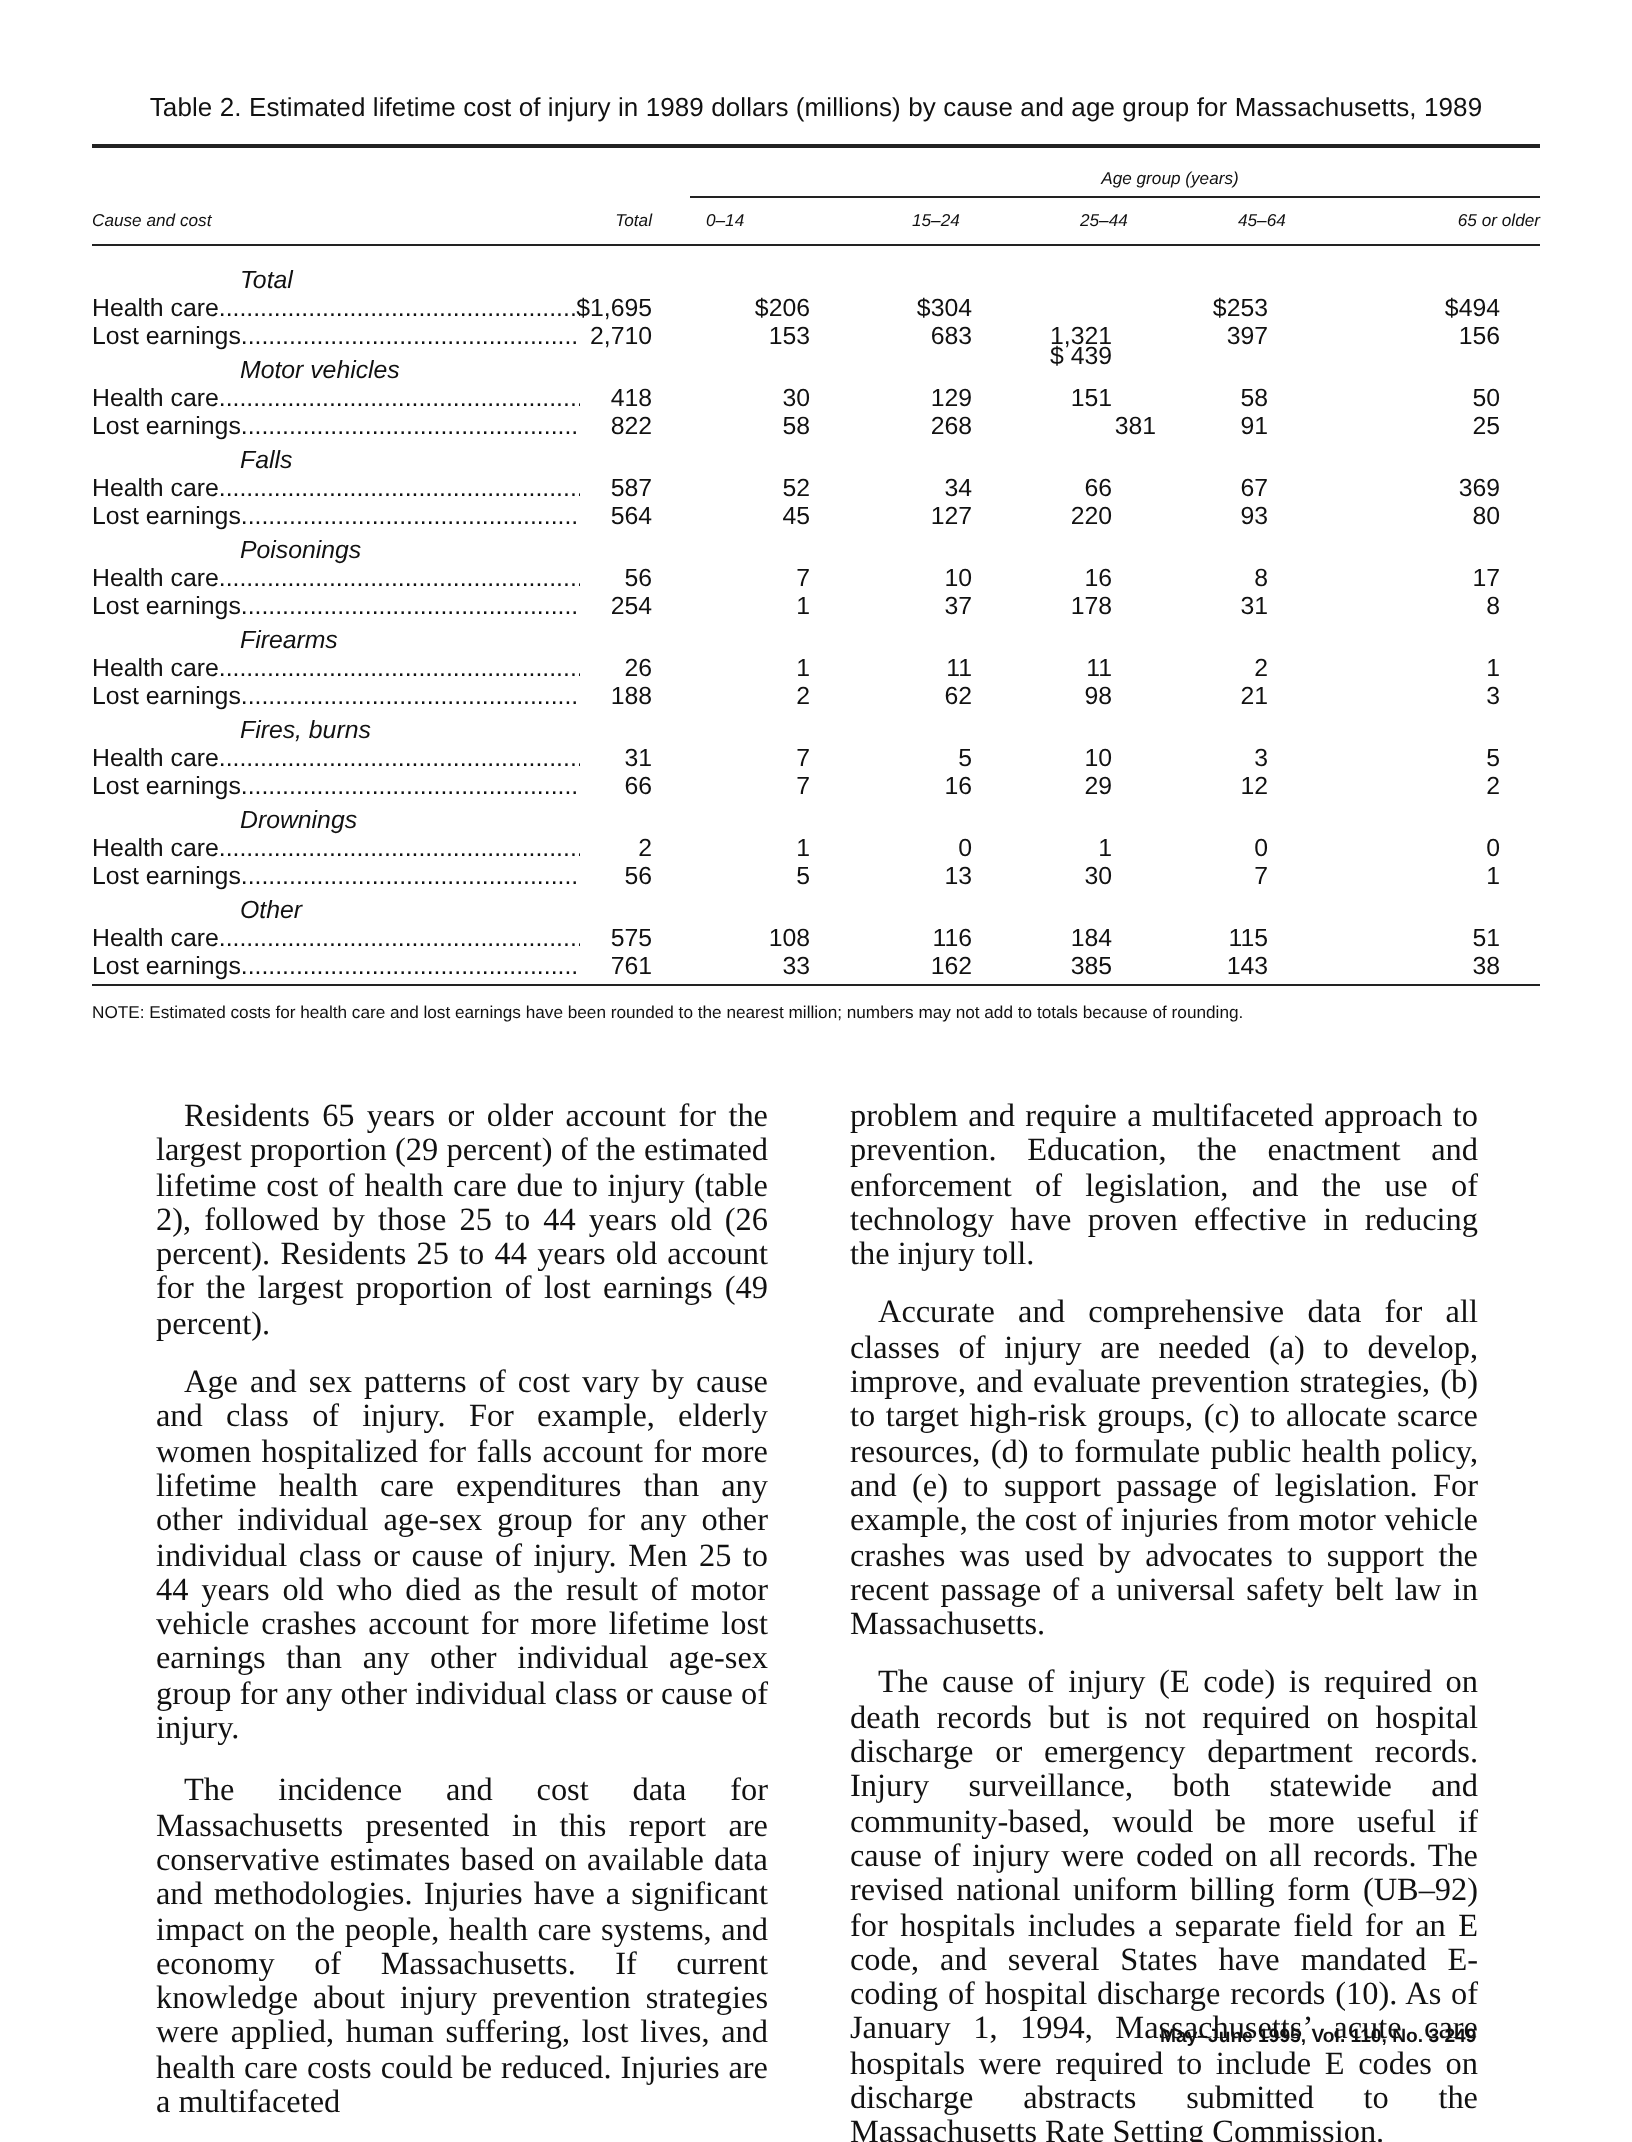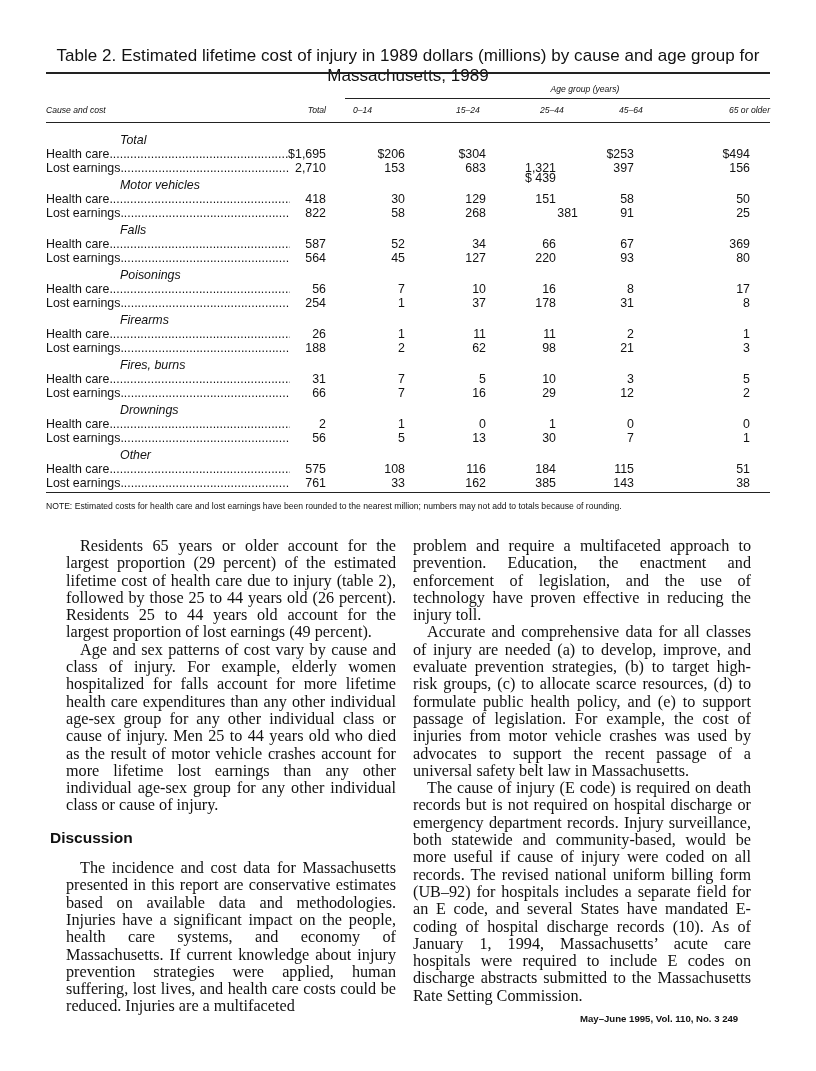--- a/index.html
+++ b/index.html
@@ -1,34 +1,34 @@
 <!DOCTYPE html>
 <html><head>
 <meta charset="utf-8">
 <style>
   html, body { margin: 0; padding: 0; background: #ffffff; }
   body { width: 816px; height: 1071px; position: relative; overflow: hidden; color: #111; }
   .caption {
     position: absolute; left: 0; width: 816px; top: 46px; text-align: center;
-    font-family: "Liberation Sans", sans-serif; font-size: 17px; letter-spacing: 0.05px;
+    font-family: "Liberation Sans", sans-serif; font-size: 13px; letter-spacing: 0.05px;
   }
   .rule { position: absolute; background: #222; }
   .hdr { position: absolute; font-family: "Liberation Sans", sans-serif; font-style: italic; font-size: 8.6px; }
   .sect { position: absolute; font-family: "Liberation Sans", sans-serif; font-style: italic; font-size: 12.4px; }
   .row { position: absolute; left: 46px; width: 724px; height: 14px; font-family: "Liberation Sans", sans-serif; font-size: 12.4px; }
   .row .lbl { position: absolute; left: 0; white-space: nowrap; overflow: hidden; width: 244px; }
   .row .num { position: absolute; text-align: right; width: 60px; }
   .note {
     position: absolute; left: 46px; top: 501px; font-family: "Liberation Sans", sans-serif; font-size: 8.6px;
   }
   .col {
     position: absolute; font-family: "Liberation Serif", serif; font-size: 16.2px; line-height: 17.3px;
     text-align: justify;
   }
-  .col p { margin: 0; text-indent: 14px; }
+  .col p { margin: 12px; text-indent: 14px; }
   .col p.noind { text-indent: 0; }
   .col h2 { margin: 0; font-family: "Liberation Sans", sans-serif; font-weight: bold; font-size: 15.5px; }
   .footer {
     position: absolute; left: 580px; top: 1013px; font-family: "Liberation Sans", sans-serif;
     font-weight: bold; font-size: 9.6px;
   }
 </style>
 </head>
 <body>
 
@@ -200,21 +200,20 @@
       <span class="num" style="left: 644px;">38</span>
     </div>
   </div>
 
 <div class="rule" style="left:46px;top:492px;width:724px;height:1px;"></div>
 <div class="note">NOTE: Estimated costs for health care and lost earnings have been rounded to the nearest million; numbers may not add to totals because of rounding.</div>
 
 <div class="col" style="left:66px;top:538px;width:330px;">
   <p>Residents 65 years or older account for the largest proportion (29 percent) of the estimated lifetime cost of health care due to injury (table 2), followed by those 25 to 44 years old (26 percent). Residents 25 to 44 years old account for the largest proportion of lost earnings (49 percent).</p>
   <p>Age and sex patterns of cost vary by cause and class of injury. For example, elderly women hospitalized for falls account for more lifetime health care expenditures than any other individual age-sex group for any other individual class or cause of injury. Men 25 to 44 years old who died as the result of motor vehicle crashes account for more lifetime lost earnings than any other individual age-sex group for any other individual class or cause of injury.</p>
-  <h2 style="margin-top:14px;margin-left:-16px;">Discussion</h2>
   <p style="margin-top:14px;">The incidence and cost data for Massachusetts presented in this report are conservative estimates based on available data and methodologies. Injuries have a significant impact on the people, health care systems, and economy of Massachusetts. If current knowledge about injury prevention strategies were applied, human suffering, lost lives, and health care costs could be reduced. Injuries are a multifaceted</p>
 </div>
 
 <div class="col" style="left:413px;top:538px;width:338px;">
   <p class="noind">problem and require a multifaceted approach to prevention. Education, the enactment and enforcement of legislation, and the use of technology have proven effective in reducing the injury toll.</p>
   <p>Accurate and comprehensive data for all classes of injury are needed (a) to develop, improve, and evaluate prevention strategies, (b) to target high-risk groups, (c) to allocate scarce resources, (d) to formulate public health policy, and (e) to support passage of legislation. For example, the cost of injuries from motor vehicle crashes was used by advocates to support the recent passage of a universal safety belt law in Massachusetts.</p>
   <p>The cause of injury (E code) is required on death records but is not required on hospital discharge or emergency department records. Injury surveillance, both statewide and community-based, would be more useful if cause of injury were coded on all records. The revised national uniform billing form (UB–92) for hospitals includes a separate field for an E code, and several States have mandated E-coding of hospital discharge records (10). As of January 1, 1994, Massachusetts’ acute care hospitals were required to include E codes on discharge abstracts submitted to the Massachusetts Rate Setting Commission.</p>
 </div>
 
 <div class="footer">May–June 1995, Vol. 110, No. 3   249</div>

